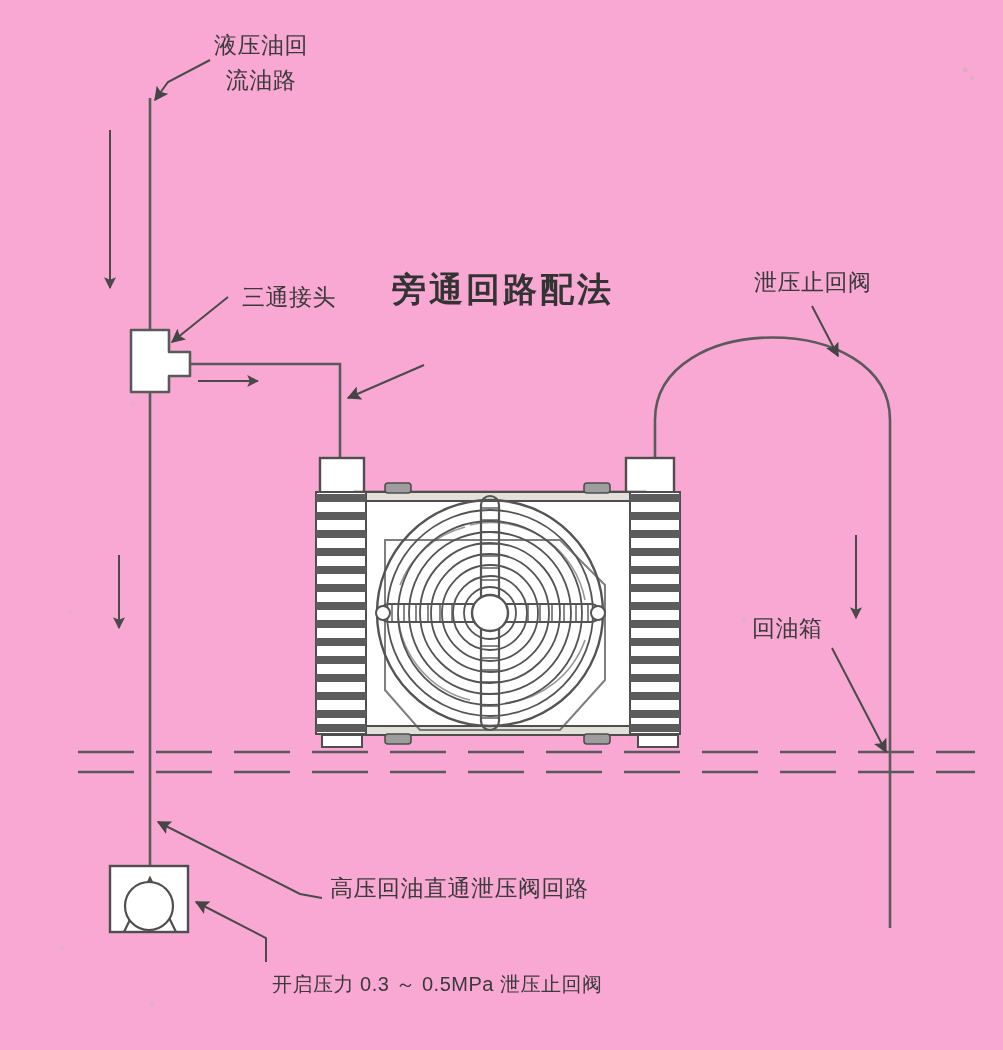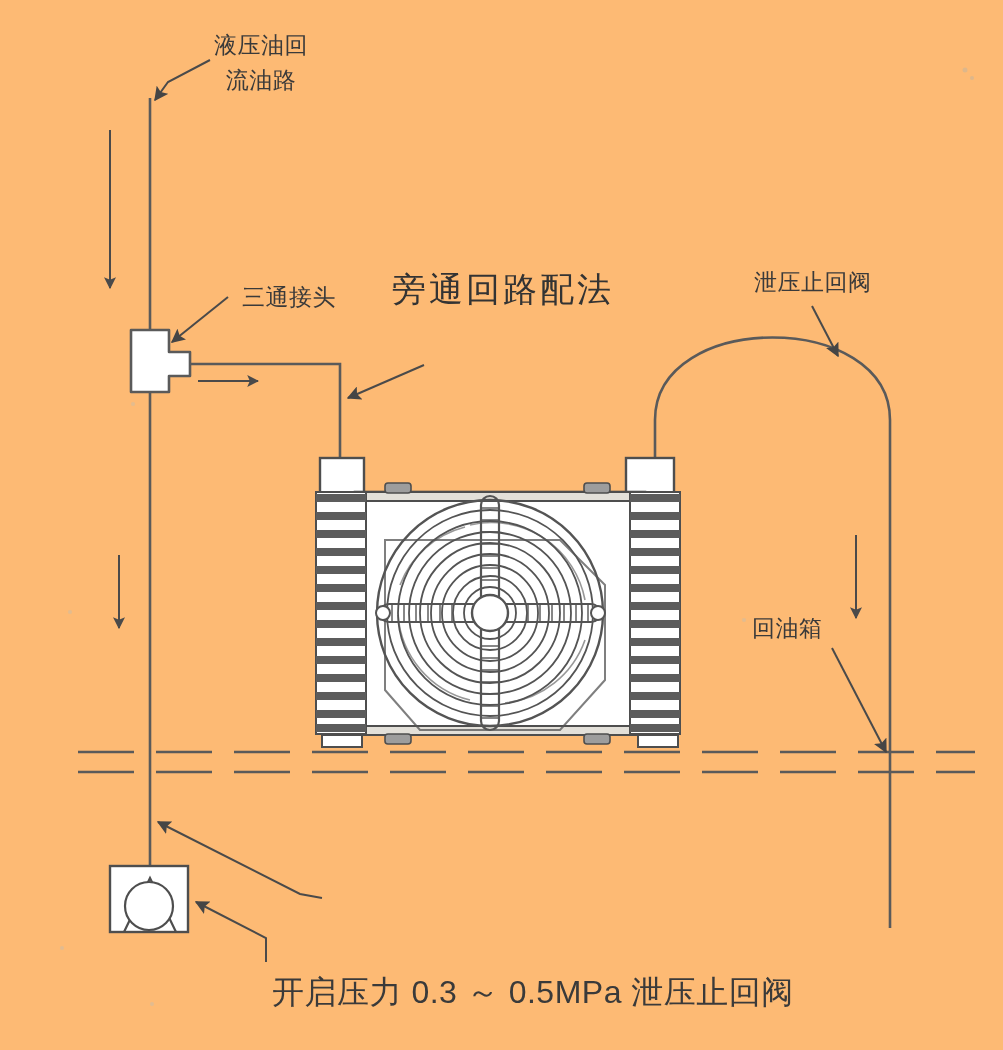--- a/index.html
+++ b/index.html
@@ -8,48 +8,48 @@
     padding: 0;
     background: #ffffff;
   }
   body {
     font-family: "Liberation Sans", "DejaVu Sans", sans-serif;
   }
   #diagram-root {
     position: relative;
     width: 1003px;
     height: 1050px;
-    background: #fdba74;
+    background: #f9a8d4;
     overflow: hidden;
   }
   #diagram-svg {
     position: absolute;
     left: 0;
     top: 0;
     width: 1003px;
     height: 1050px;
   }
   .label {
     position: absolute;
     color: #3a3a3a;
     white-space: nowrap;
     line-height: 1.25;
     letter-spacing: 0.5px;
   }
   .label-title {
     font-size: 34px;
-    font-weight: normal;
+    font-weight: bold;
     color: #333;
     letter-spacing: 3px;
   }
   .label-main {
     font-size: 23px;
   }
   .label-caption {
-    font-size: 32px;
+    font-size: 20px;
   }
   .label-multiline {
     text-align: center;
     line-height: 1.5;
   }
 </style>
 </head>
 <body>
 
 <div id="diagram-root">
@@ -270,16 +270,17 @@
 
   <div class="label label-main" style="left:242px; top:283px;">三通接头</div>
 
   <div class="label label-title" style="left:392px; top:268px;">旁通回路配法</div>
 
 
   <div class="label label-main" style="left:754px; top:268px;">泄压止回阀</div>
 
   <div class="label label-main" style="left:752px; top:614px;">回油箱</div>
 
+  <div class="label label-main" style="left:330px; top:874px;">高压回油直通泄压阀回路</div>
 
   <div class="label label-caption" style="left:272px; top:972px;">开启压力 0.3 ～ 0.5MPa 泄压止回阀</div>
 
 </div>
 
 </body></html>

